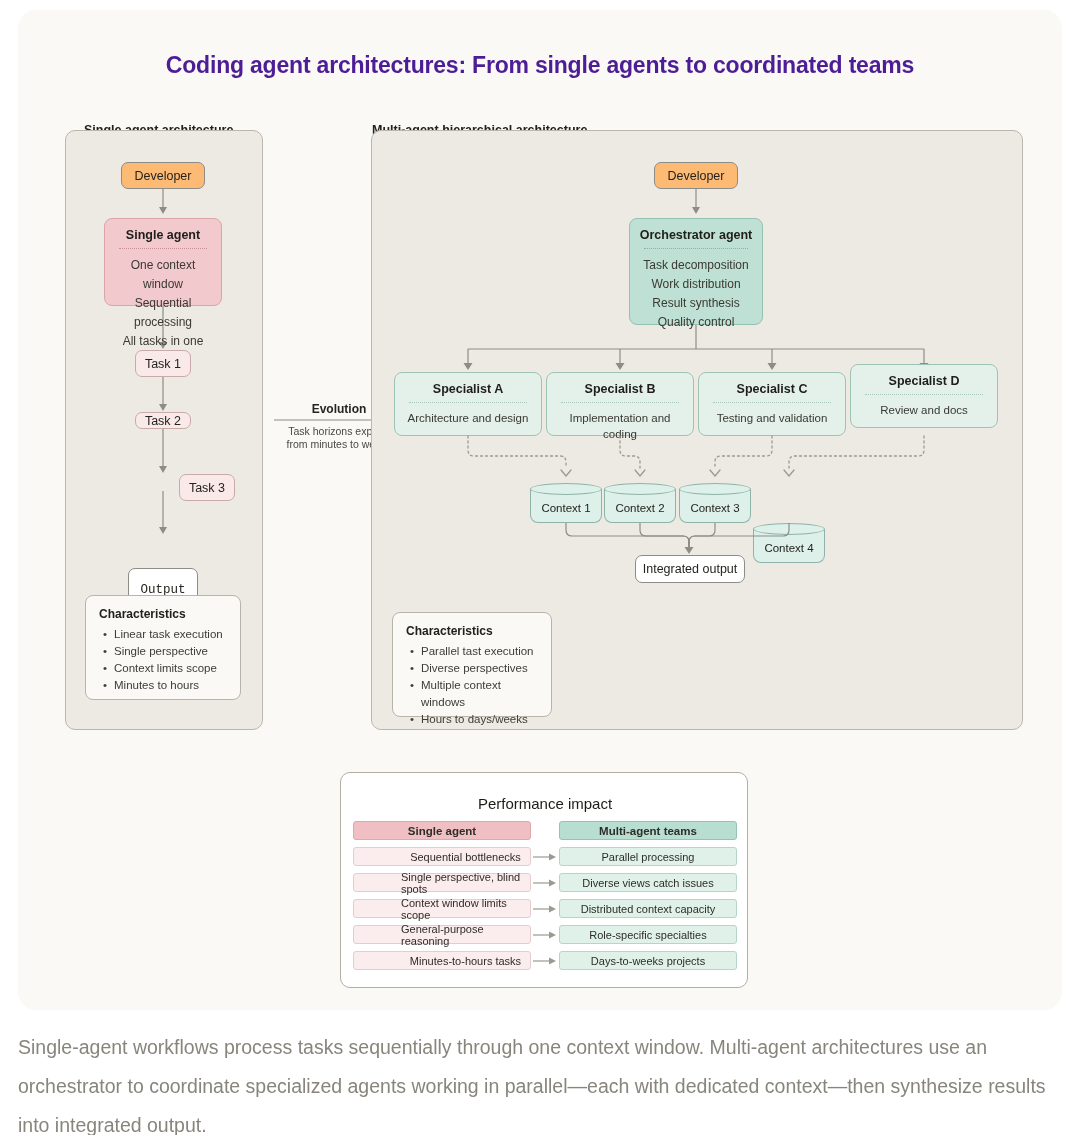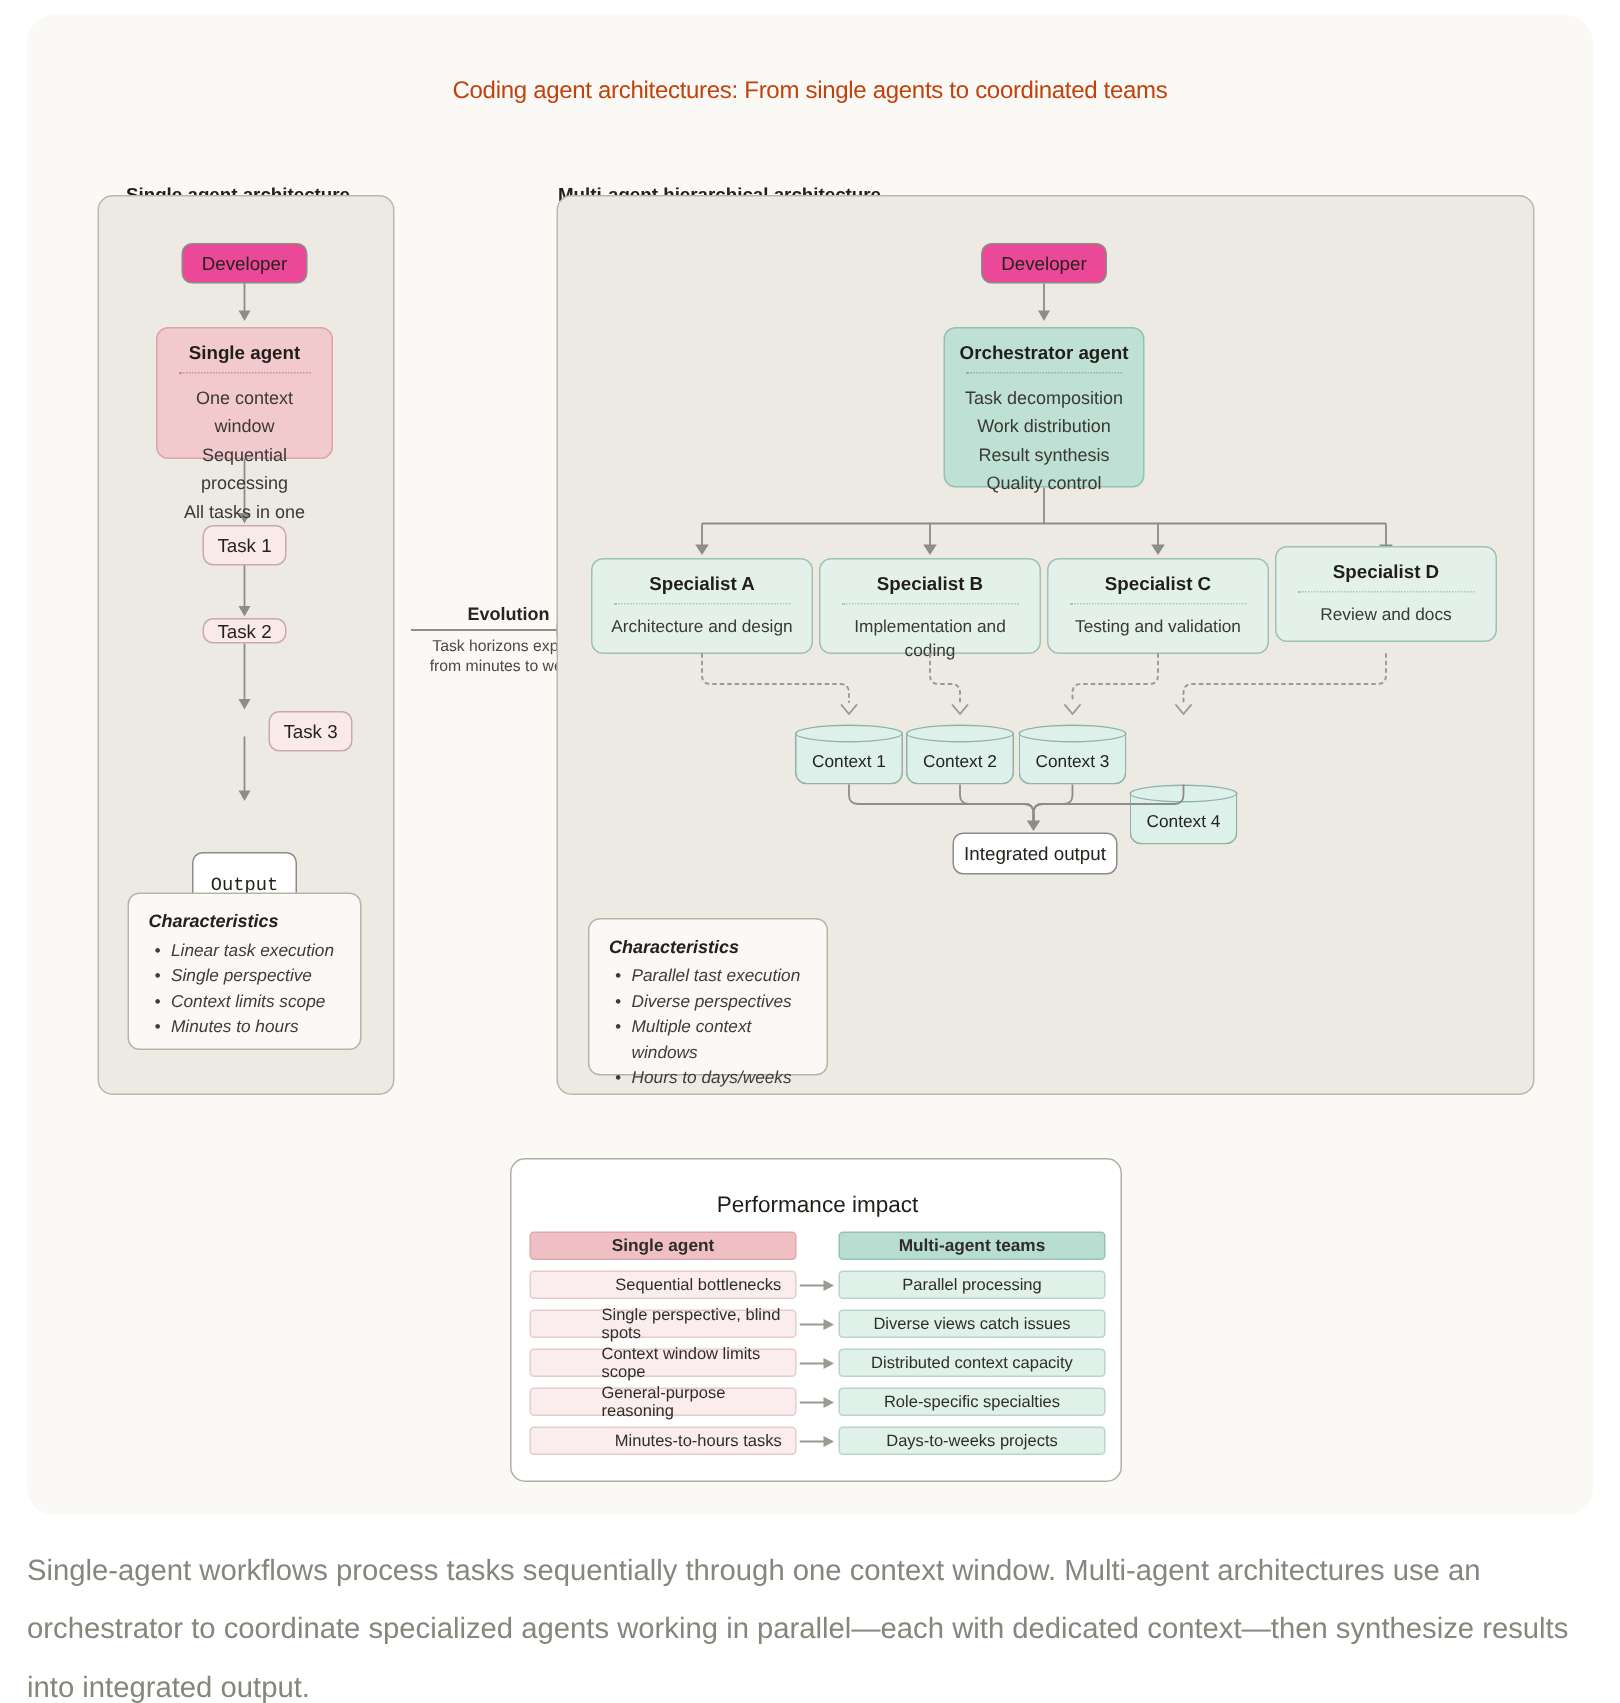--- a/index.html
+++ b/index.html
@@ -24,24 +24,24 @@
     background: #faf9f6;
     border-radius: 18px;
   }
 
   
   #chart-title {
     position: absolute;
     left: 0; top: 42px;
     width: 1044px;
     text-align: center;
-    font-size: 16px;
-    font-weight: 400;
+    font-size: 23px;
+    font-weight: 700;
     letter-spacing: -0.2px;
-    color: #c2410c;
+    color: #4c1d95;
   }
 
   
   .panel-heading {
     position: absolute;
     font-size: 12.5px;
     font-weight: 700;
     color: #22211c;
   }
 
@@ -60,21 +60,21 @@
     border: 1.2px solid #8d8c86;
     border-radius: 7px;
     display: flex;
     align-items: center;
     justify-content: center;
     font-size: 12.5px;
     color: #24231e;
     text-align: center;
     background: #ffffff;
   }
-  .node.plain { background: #ec4899; }
+  .node.plain { background: #fdba74; }
   .node.task  { background: #fae9e9; border-color: #c9a9a9; }
   .node.out   { background: #ffffff; border-color: #8d8c86; }
 
   
   .card {
     position: absolute;
     box-sizing: border-box;
     border-radius: 8px;
     padding: 9px 8px 10px;
     text-align: center;
@@ -114,21 +114,20 @@
   .card.spec .line { line-height: 16px; font-size: 11.5px; }
 
   
   .charbox {
     position: absolute;
     box-sizing: border-box;
     background: #faf9f6;
     border: 1.2px solid #b9b4a9;
     border-radius: 8px;
     padding: 11px 12px 12px 13px;
-    font-style: italic;
   }
   .charbox h4 {
     margin: 0 0 5px 0;
     font-size: 12px;
     font-weight: 700;
     color: #22211c;
   }
   .charbox ul {
     margin: 0;
     padding-left: 15px;

